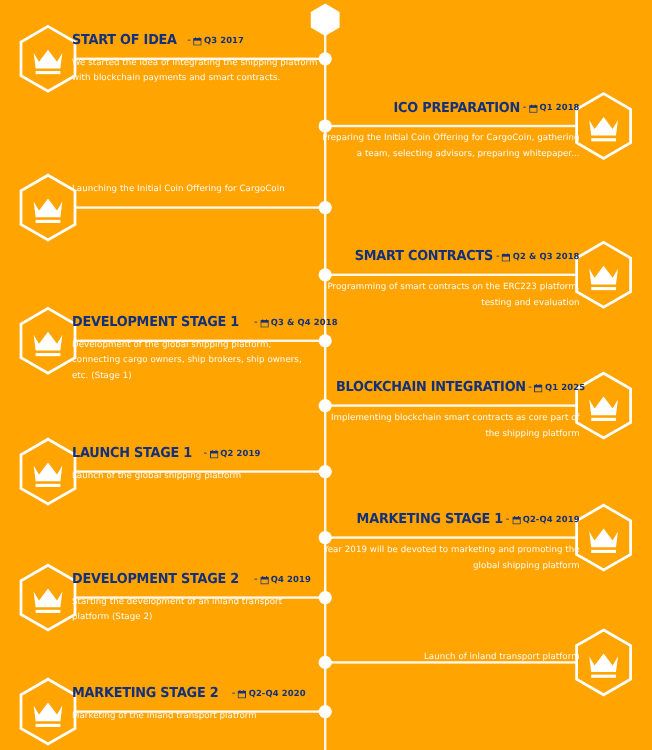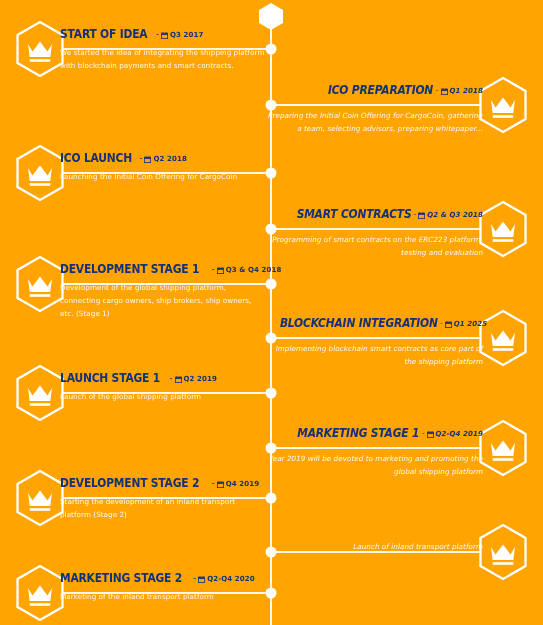--- a/index.html
+++ b/index.html
@@ -81,21 +81,21 @@
   .m-left .hex  { left: 14px; }
   .m-right .hex { right: 14px; }
   .hex svg { display: block; width: 52px; height: 58px; }
 
   
   .mtext {
     position: absolute;
     top: -22px;
   }
   .m-left .mtext  { left: 60px;  width: 205px; text-align: left; }
-  .m-right .mtext { right: 60px; width: 215px; text-align: right; font-style: italic; }
+  .m-right .mtext { right: 60px; width: 215px; text-align: right; }
 
   .title-line {
     white-space: nowrap;
     line-height: 14px;
     margin-bottom: 4px;
   }
   .m-right .title-line { text-align: right; }
 
   .m-title {
     display: inline;
@@ -207,29 +207,20 @@
     <div class="connector"></div>
     <div class="node-dot"></div>
     <div class="hex">
 <svg viewBox="0 0 52 58" width="52" height="58" aria-hidden="true">
   <polygon points="26,2 48.5,15 48.5,43 26,56 3.5,43 3.5,15" fill="none" stroke="#ffffff" stroke-width="2.3"></polygon>
   <path d="M14 24 L18.5 31.5 L26 21.5 L33.5 31.5 L38 24 L36.3 37 L15.7 37 Z" fill="#ffffff"></path>
   <rect x="15.7" y="39.2" width="20.6" height="2.6" fill="#ffffff"></rect>
 </svg>
         </div>
     <div class="mtext">
-      <div class="title-line">
-        <span class="m-title">ICO LAUNCH</span><span class="m-dash">-</span><span class="cal-icon">
-<svg viewBox="0 0 9 9" width="7" height="7" aria-hidden="true">
-  <rect x="0.5" y="1.5" width="8" height="7" fill="none" stroke="#13307a" stroke-width="1"></rect>
-  <rect x="0.5" y="1.5" width="8" height="2.2" fill="#13307a"></rect>
-  <rect x="2" y="0" width="1" height="2" fill="#13307a"></rect>
-  <rect x="6" y="0" width="1" height="2" fill="#13307a"></rect>
-</svg></span><span class="m-date">Q2 2018</span>
-      </div>
       <div class="m-desc">Launching the Initial Coin Offering for CargoCoin</div>
     </div>
       </div>
       <div class="milestone m-right" style="top: 228px;">
     <div class="connector"></div>
     <div class="node-dot"></div>
     <div class="hex">
 <svg viewBox="0 0 52 58" width="52" height="58" aria-hidden="true">
   <polygon points="26,2 48.5,15 48.5,43 26,56 3.5,43 3.5,15" fill="none" stroke="#ffffff" stroke-width="2.3"></polygon>
   <path d="M14 24 L18.5 31.5 L26 21.5 L33.5 31.5 L38 24 L36.3 37 L15.7 37 Z" fill="#ffffff"></path>

